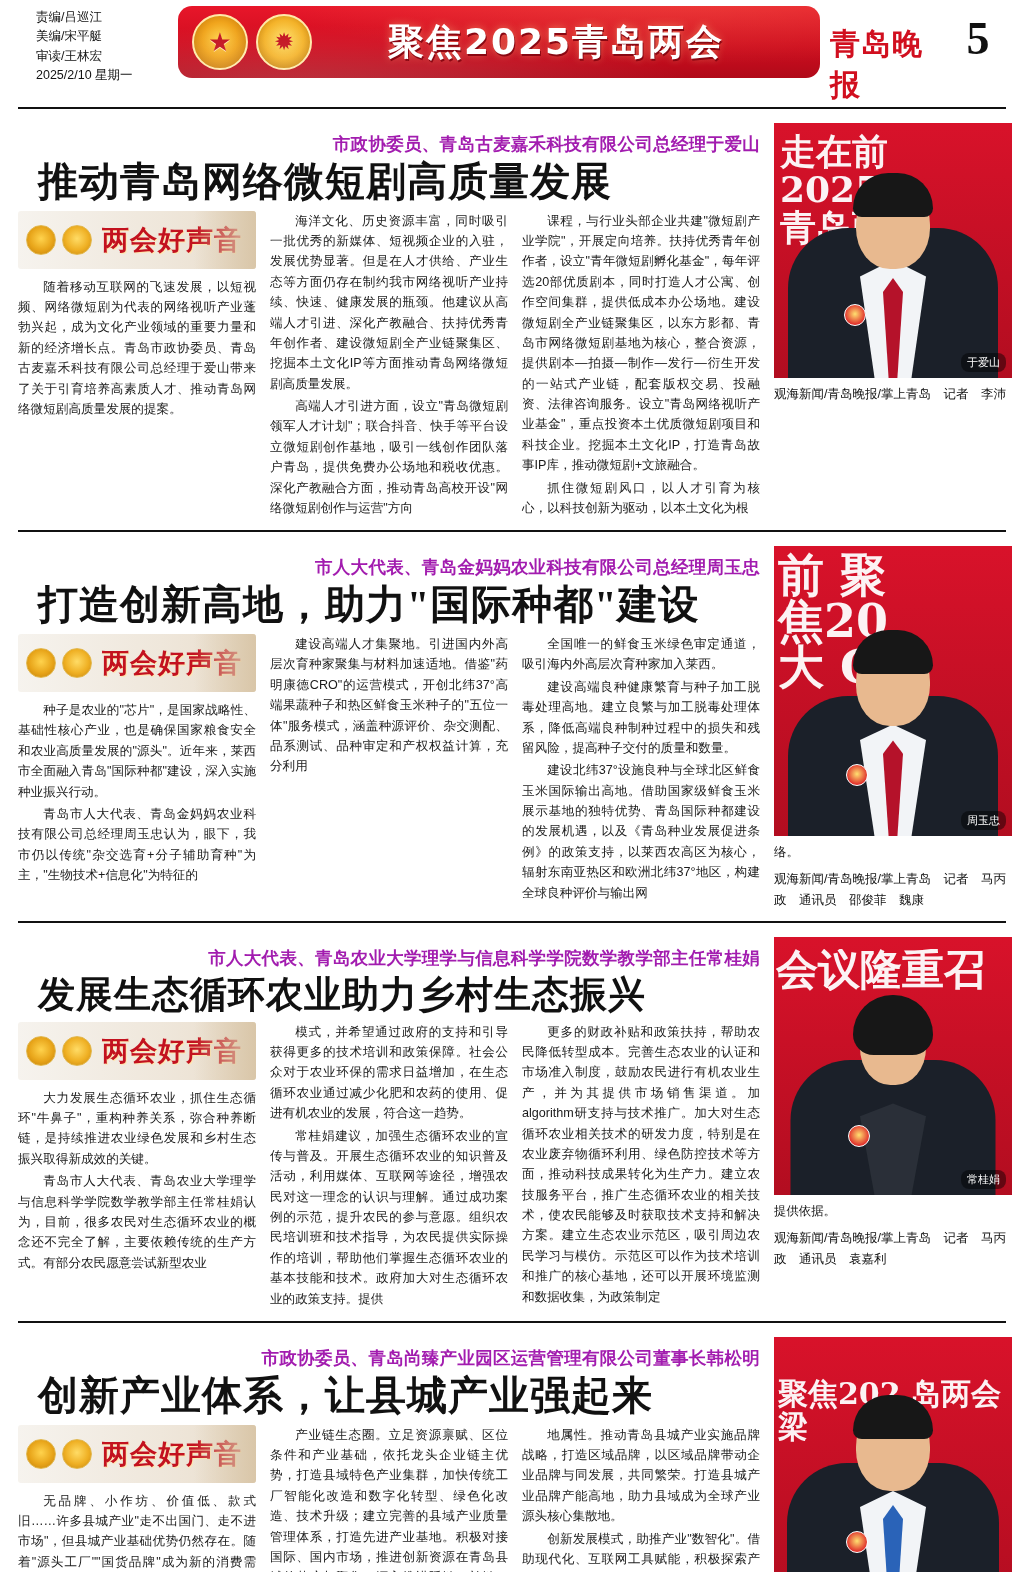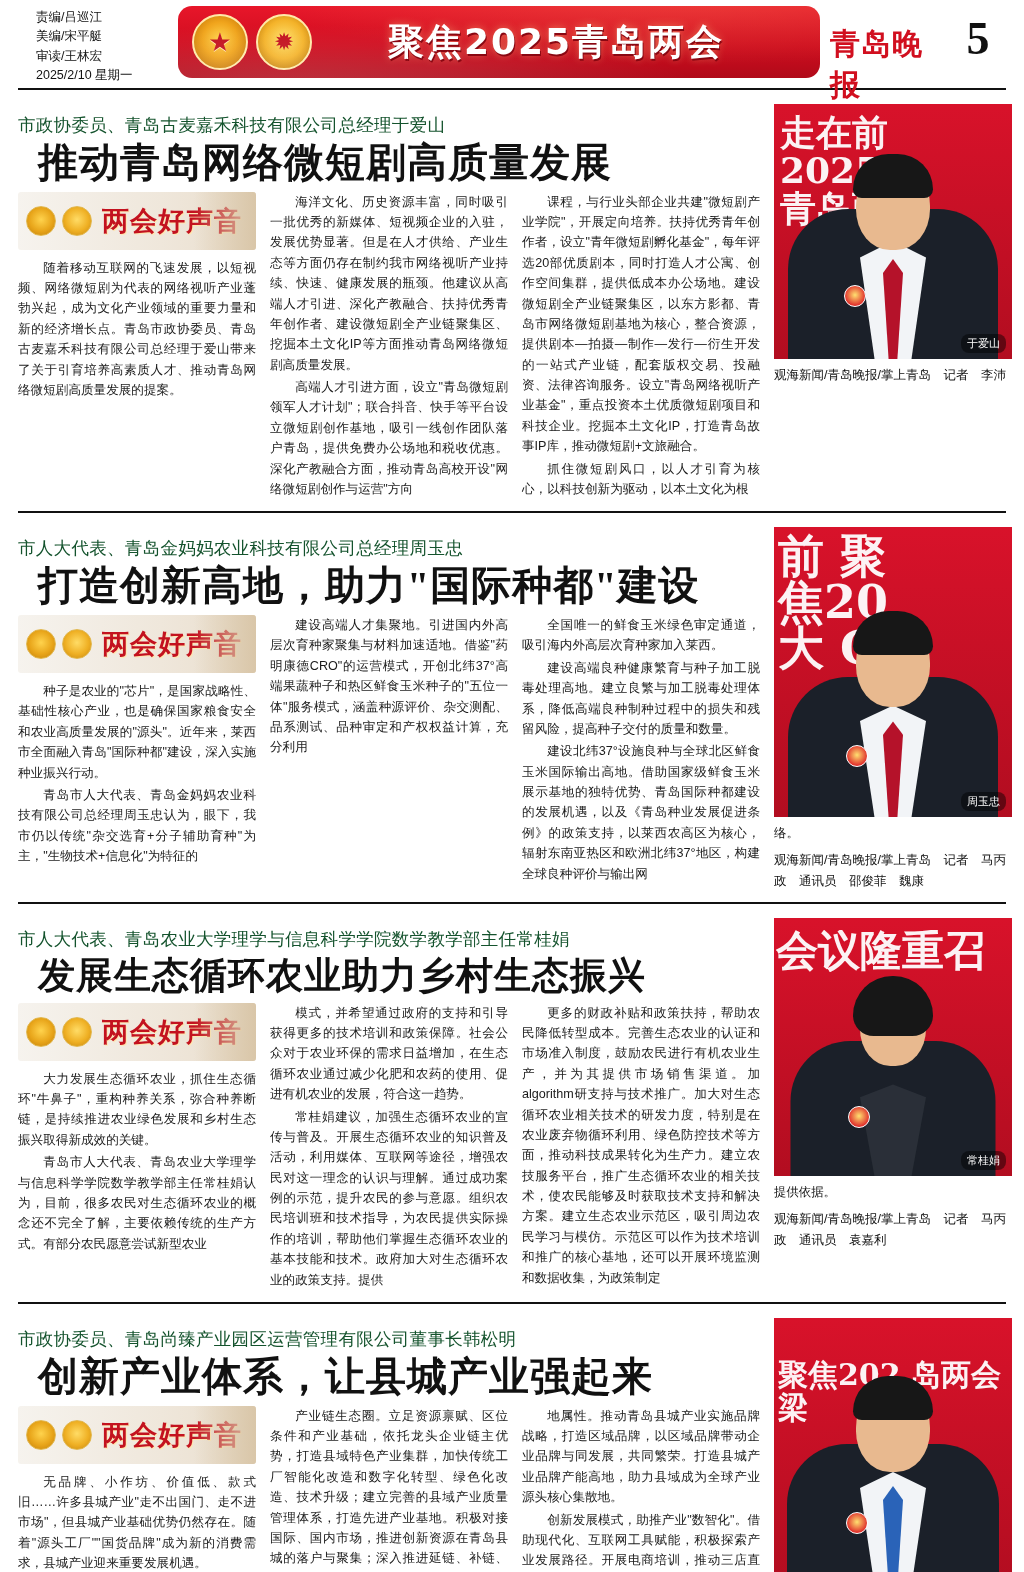--- a/index.html
+++ b/index.html
@@ -8,21 +8,21 @@
     width:1024px; height:1572px;
     background:#ffffff;
     font-family:"Liberation Sans", sans-serif;
     color:#111;
     position:relative;
     overflow:hidden;
   }
   .page { width:1024px; height:1572px; position:relative; padding:0 18px; }
 
   
-  .masthead { display:flex; align-items:flex-start; height:88px; padding-top:6px; }
+  .masthead { display:flex; align-items:flex-start; height:107px; padding-top:6px; }
   .imprint { width:150px; font-size:12.5px; line-height:1.55; color:#111; padding-left:18px; padding-top:2px; }
   .imprint div { white-space:nowrap; }
   .banner {
     flex:1; height:72px; margin:0 10px;
     background:linear-gradient(180deg,#e8162a 0%, #cf0d1f 55%, #b00a19 100%);
     border-radius:14px;
     display:flex; align-items:center;
     position:relative; overflow:hidden;
   }
   .banner:after{
@@ -50,21 +50,21 @@
   .paper-logo {
     width:120px; display:flex; align-items:center; justify-content:center;
     font-size:30px; font-weight:bold; color:#d10f1f; letter-spacing:1px;
     font-family:"DejaVu Serif", serif; padding-top:18px;
   }
   .page-num { width:56px; text-align:center; font-size:46px; font-weight:bold; color:#111; padding-top:6px; font-family:"Liberation Serif", serif;}
 
   
   .article { position:relative; padding-top:14px; }
   .rule { border-top:2px solid #111; margin:0 0 0 0; }
-  .kicker { font-size:17.5px; font-weight:normal; color:#14532d; line-height:1.3; padding:10px 0 2px 0; letter-spacing:.3px;}
+  .kicker { font-size:17.5px; font-weight:bold; color:#a21caf; line-height:1.3; padding:10px 0 2px 0; letter-spacing:.3px;text-align:right;}
   .headline { font-size:40px; font-weight:bold; letter-spacing:1px; line-height:1.12; padding:2px 0 6px 0; font-family:Liberation Serif, serif;margin-left:20px;}
   .headline.smaller { font-size:37px; }
   .cols { display:flex; gap:14px; flex:1; }
   .col { width:238px; font-size:12.6px; line-height:1.62; text-align:justify; color:#1a1a1a; }
   .col p { margin:0 0 2px 0; text-indent:2em; }
   .logo-col { width:238px; }
 
   
   .voice-logo {
     width:238px; height:58px; margin-bottom:8px;

